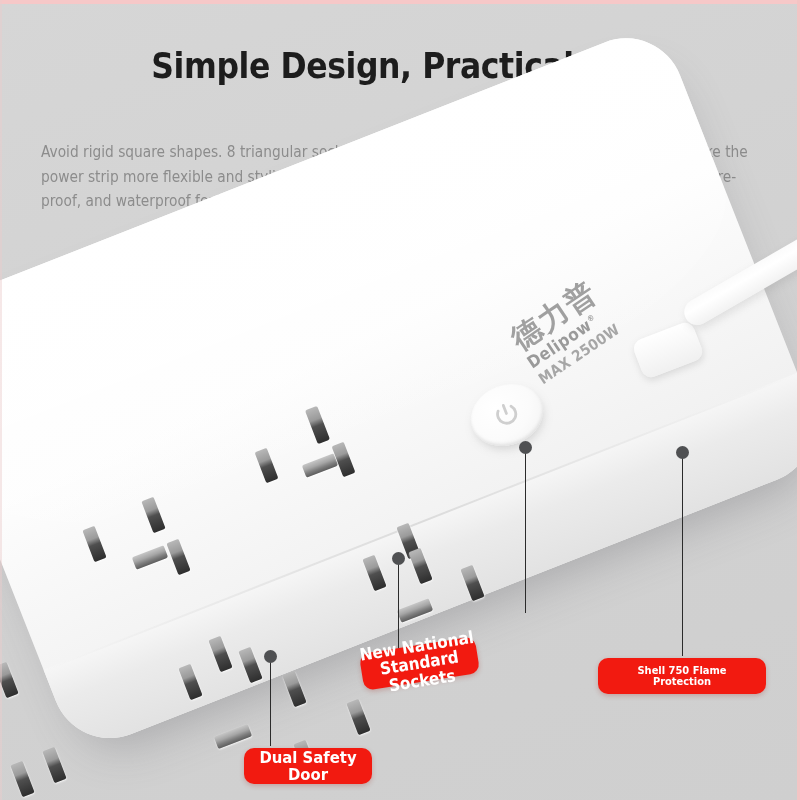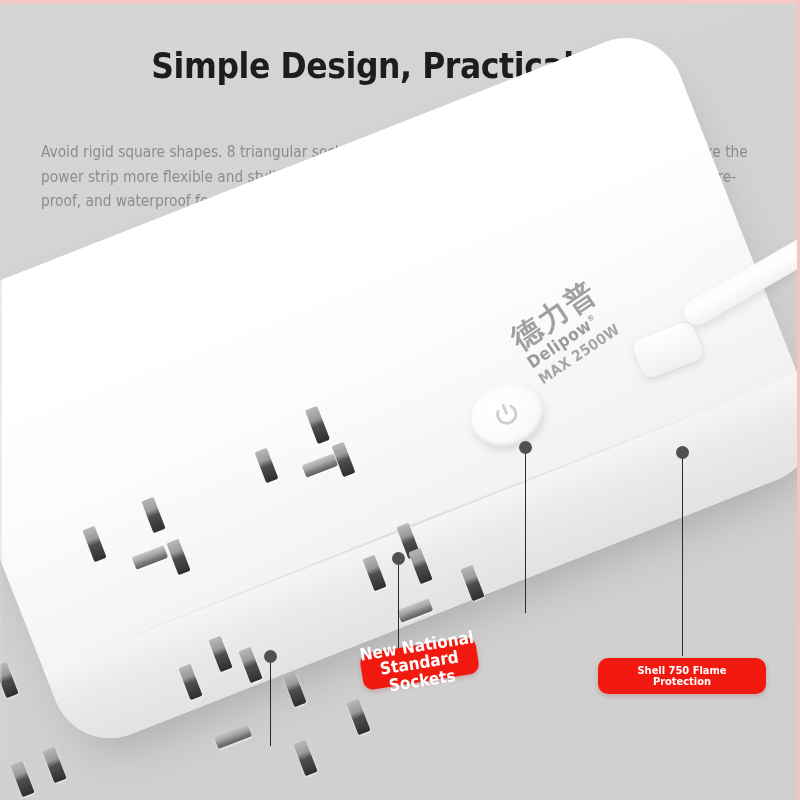--- a/index.html
+++ b/index.html
@@ -214,14 +214,20 @@
   <div class="badge" style="left:361px;top:645px;width:117px;height:37px;font-size:17px;transform:rotate(-9deg);overflow:visible;">
     <div style="position:absolute;left:50%;top:50%;transform:translate(-50%,-50%);">
       <span>New National</span>
       <span>Standard</span>
       <span>Sockets</span>
     </div>
   </div>
 
   <div class="dot" style="left:264px;top:650px;"></div>
   <div class="leader" style="left:270px;top:656px;height:90px;"></div>
+  <div class="badge" style="left:244px;top:748px;width:128px;height:36px;font-size:16.5px;overflow:visible;">
+    <div style="position:absolute;left:50%;top:50%;transform:translate(-50%,-50%);">
+      <span>Dual Safety</span>
+      <span>Door</span>
+    </div>
+  </div>
 
 </div>
 
 </body></html>

